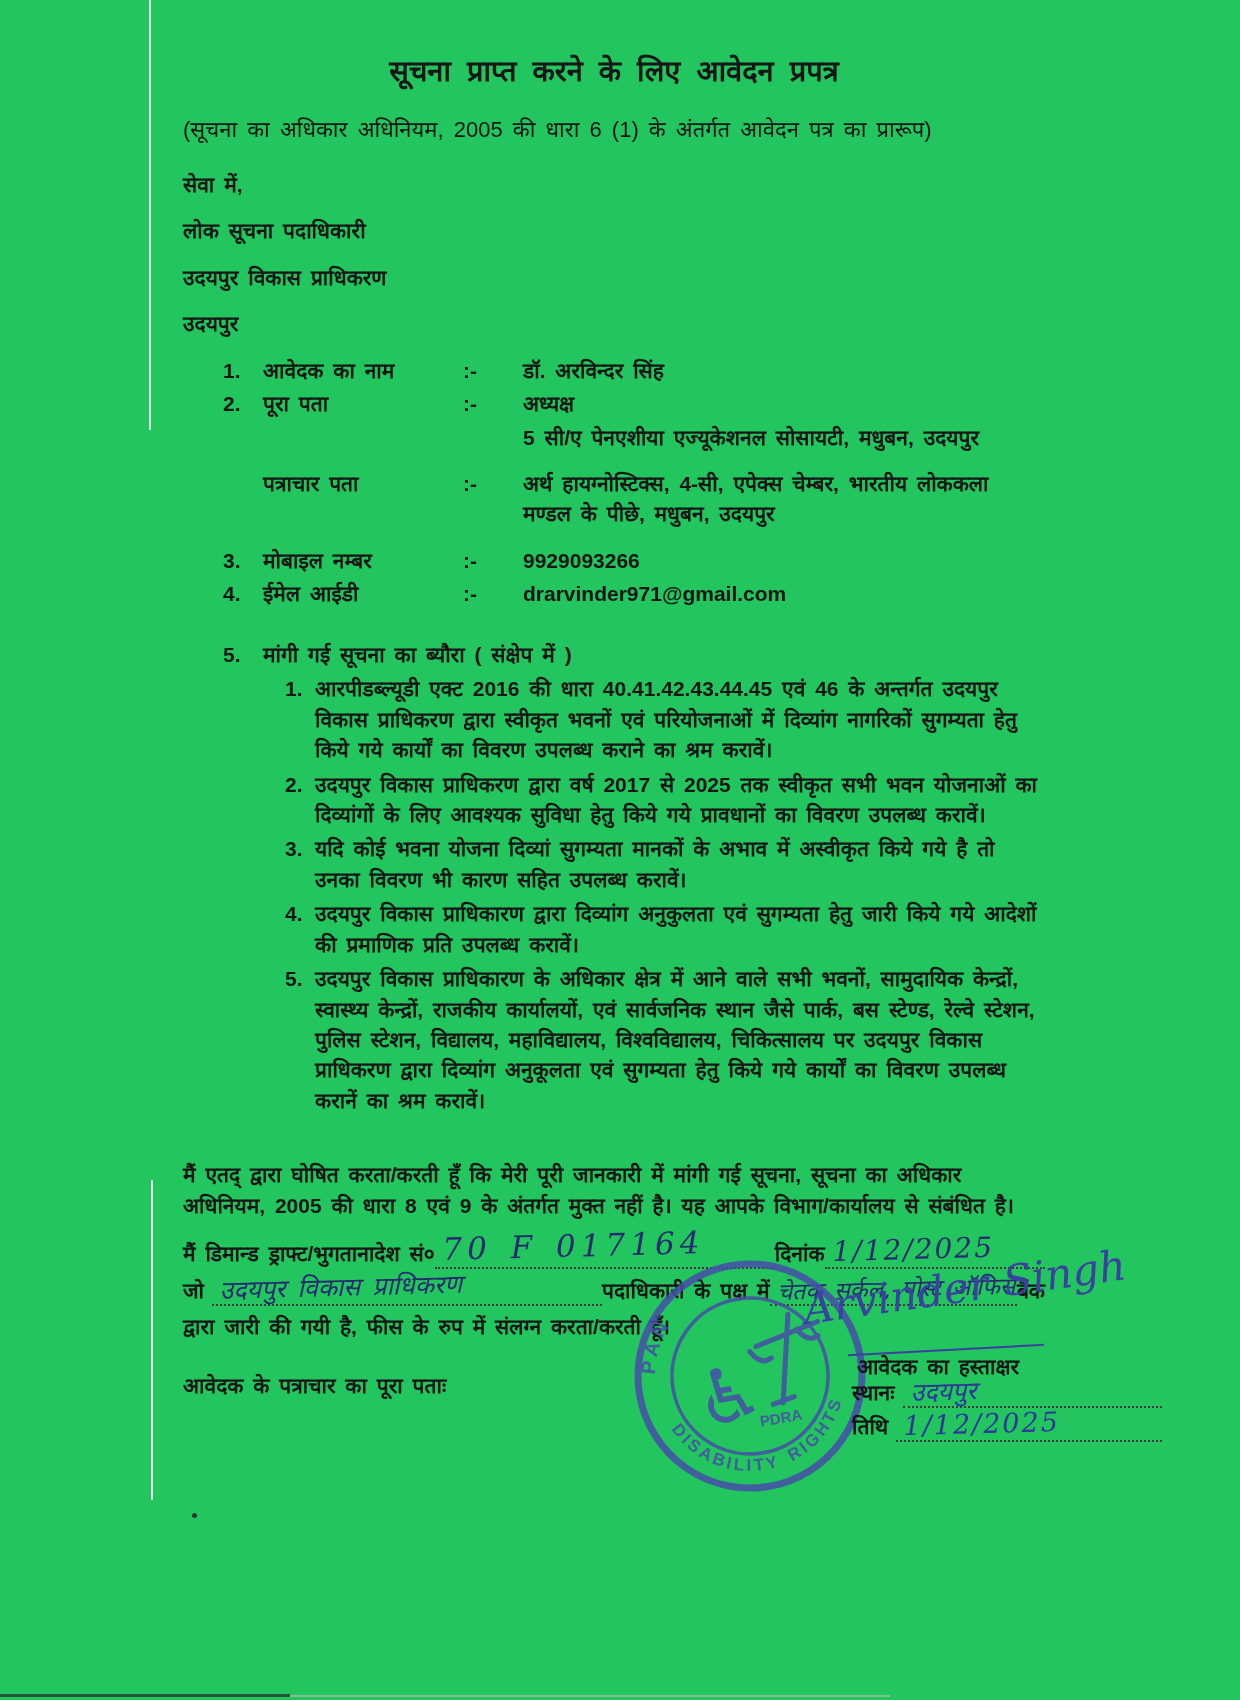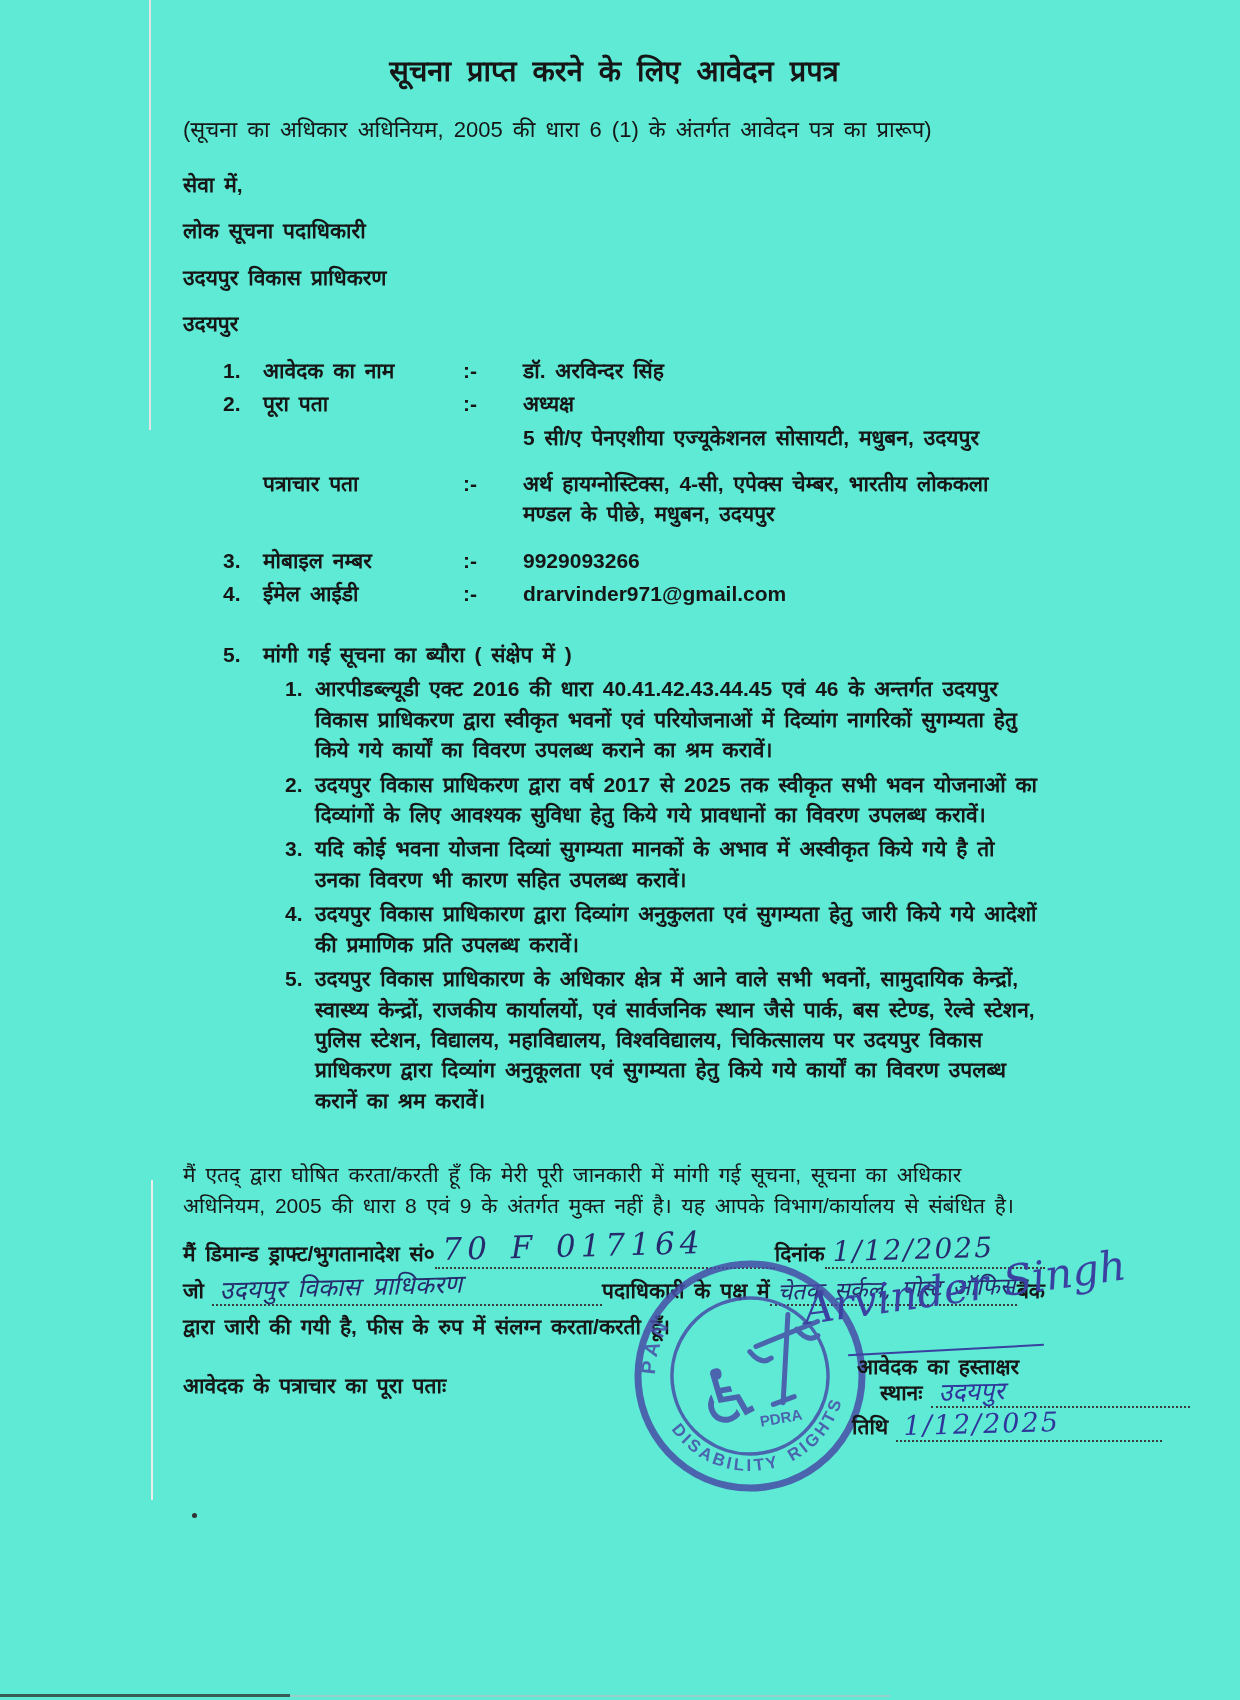--- a/index.html
+++ b/index.html
@@ -1,17 +1,17 @@
 <!DOCTYPE html>
 <html lang="hi"><head>
 <meta charset="utf-8">
 <style>
   html,body{margin:0;padding:0;background:#ffffff;}
   .page{
-    position:relative;width:1240px;height:1700px;background:#5eead4;
+    position:relative;width:1240px;height:1700px;background:#22c55e;
     overflow:hidden;color:#161616;
     font-family:"Liberation Sans","DejaVu Sans",sans-serif;
     font-size:21px;line-height:1.45;word-spacing:4px;
   }
   .content{position:absolute;left:183px;top:0;width:862px;}
   .title{margin-top:50px;text-align:center;font-size:29px;font-weight:bold;word-spacing:8px;}
   .subtitle{margin-top:22px;font-size:22px;}
   .salutation{margin-top:24px;font-weight:bold;}
   .addr-line{margin-top:16px;font-weight:bold;}
   
@@ -22,21 +22,21 @@
   .frow .sep{flex:0 0 60px;font-weight:bold;}
   .frow .val{flex:1;font-weight:bold;}
   .frow.gap{margin-top:16px;}
   
   .sec5-head{display:flex;margin-top:30px;font-weight:bold;}
   .sec5-head .num{flex:0 0 40px;padding-left:40px;}
   .items{margin-top:2px;}
   .irow{display:flex;margin-top:4px;}
   .irow .num{flex:0 0 30px;padding-left:102px;font-weight:bold;}
   .irow .txt{flex:1;font-weight:bold;}
-  .declaration{margin-top:44px;font-weight:normal;}
+  .declaration{margin-top:44px;font-weight:bold;}
   
   .payment{margin-top:18px;font-weight:bold;}
   .pline{display:flex;align-items:center;margin-top:6px;}
   .pline .t{white-space:nowrap;}
   .blank{position:relative;border-bottom:2px dotted #3c3c3c;height:28px;}
   .hw{
     position:absolute;left:8px;bottom:-5px;white-space:nowrap;
     font-family:"DejaVu Serif",serif;font-style:italic;font-weight:normal;
     color:#262b6e;transform:rotate(-1.5deg);transform-origin:left bottom;
   }
@@ -48,21 +48,21 @@
   
   .stamp{position:absolute;left:630px;top:1256px;width:240px;height:240px;opacity:.85;}
   .signature{
     position:absolute;left:808px;top:1280px;font-size:42px;color:#3a41a0;
     font-style:italic;font-family:"DejaVu Serif",serif;
     transform:rotate(-8deg);transform-origin:left bottom;white-space:nowrap;word-spacing:2px;
   }
   .sig-underline{position:absolute;left:848px;top:1349px;width:196px;height:2px;background:#3a41a0;transform:rotate(-3deg);}
   .sig-label{position:absolute;left:857px;top:1352px;font-weight:bold;}
   .pd-row{position:absolute;display:flex;align-items:flex-end;font-weight:bold;}
-  .place-row{left:880px;top:1378px;width:310px;}
+  .place-row{left:852px;top:1378px;width:310px;}
   .date-row{left:852px;top:1412px;width:310px;}
   .pd-row .t{white-space:nowrap;margin-right:8px;}
   .pd-row .blank{flex:1;}
   .hw-place{font-size:25px;color:#2f359a;}
   .hw-date2{font-size:27px;color:#2f359a;letter-spacing:2px;}
   
   .edge-line{position:absolute;left:149px;top:0;width:2px;height:430px;background:#e3e3e3;}
   .edge-line2{position:absolute;left:151px;top:1180px;width:2px;height:320px;background:#ececec;}
   .bottom-line{position:absolute;left:0;top:1694px;width:290px;height:3px;background:#2c2c2c;opacity:.75;}
   .bottom-line2{position:absolute;left:290px;top:1695px;width:600px;height:2px;background:#bdbdbd;opacity:.6;}

